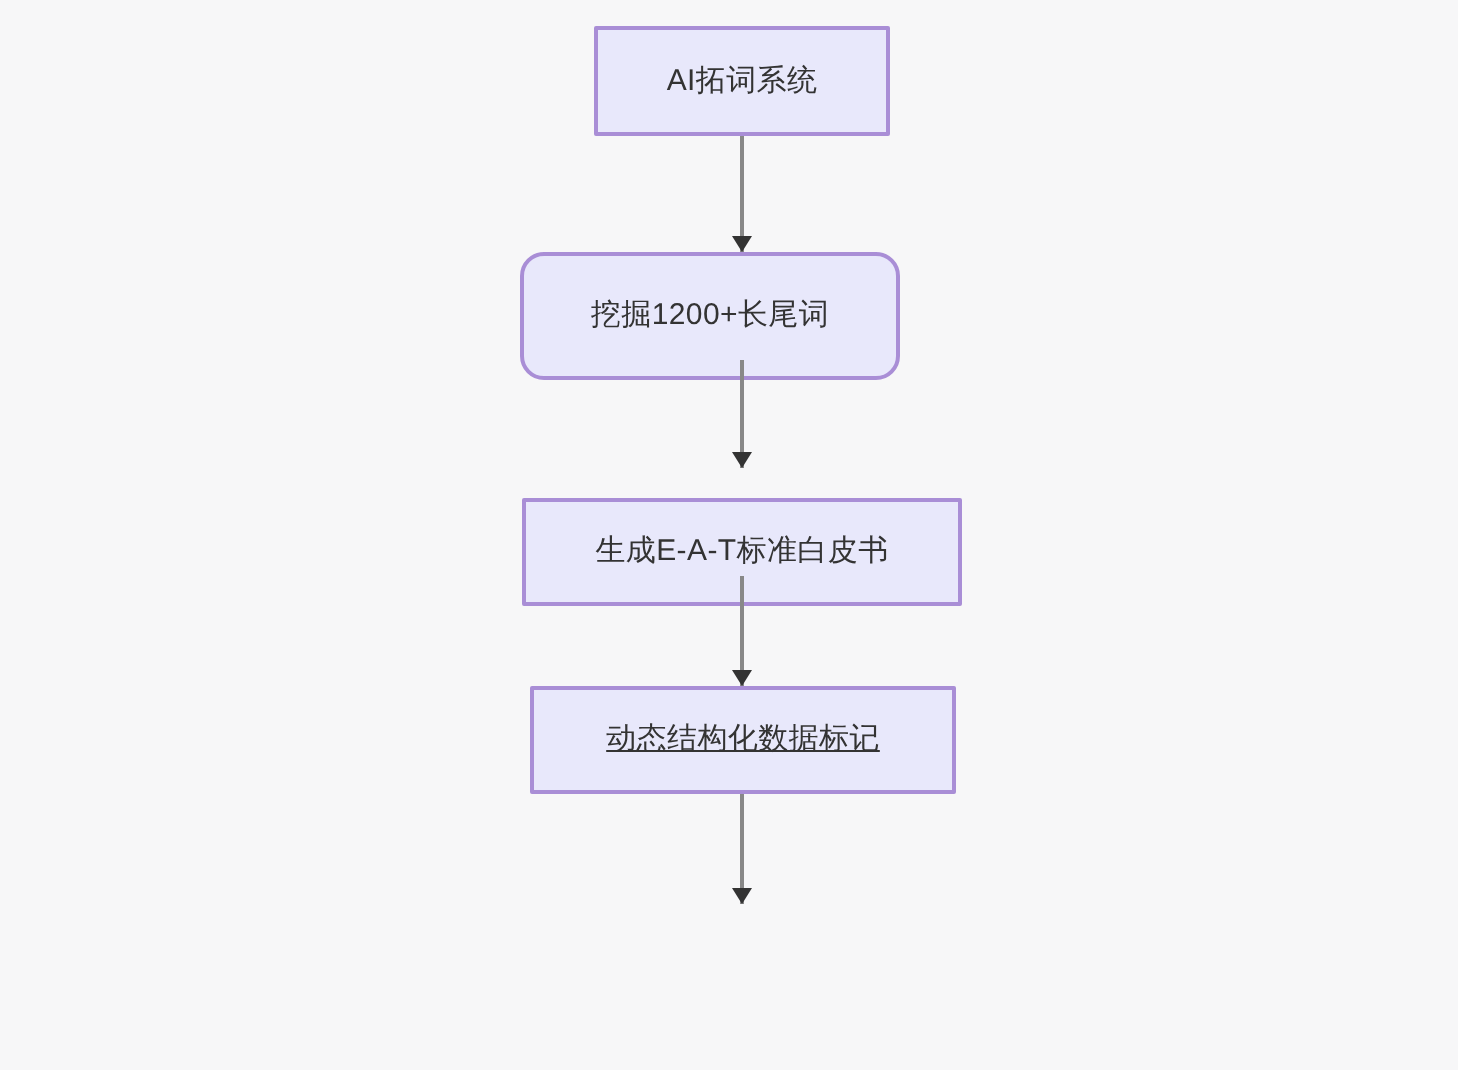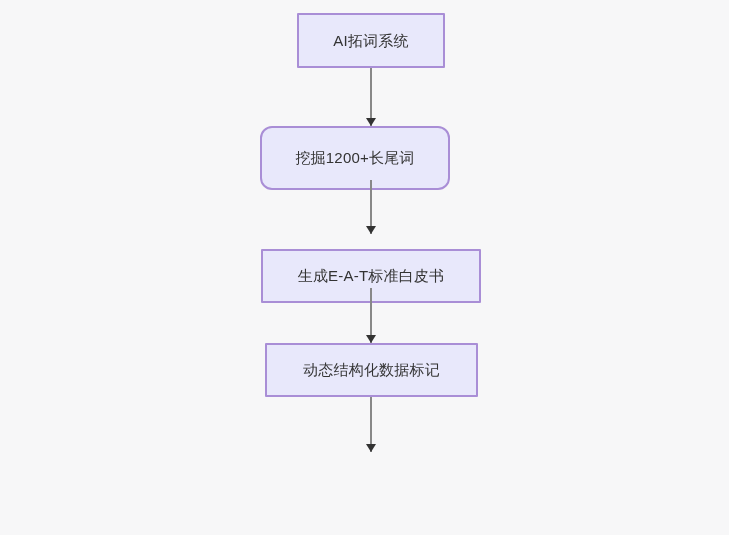--- a/index.html
+++ b/index.html
@@ -56,21 +56,21 @@
     height: 0;
     border-left: 5px solid transparent;
     border-right: 5px solid transparent;
     border-top: 8px solid #333333;
     left: -4px;
   }
   
   #node-0 { left: 297px; top: 13px;  width: 148px; height: 55px; }
   #node-1 { left: 260px; top: 126px; width: 190px; height: 64px; border-radius: 12px; }
   #node-2 { left: 261px; top: 234px; width: 220px; height: 54px; margin-top: 15px; }
-  #node-3 { left: 265px; top: 343px; width: 213px; height: 54px; }
+  #node-3 { left: 265px; top: 343px; width: 213px; height: 54px; text-decoration: underline; }
   #node-4 { left: 253px; top: 452px; width: 236px; height: 54px; }
   
   #edge-0 { left: 370px; top: 68px;  height: 58px; }
   #edge-1 { left: 370px; top: 180px; height: 54px; }
   #edge-2 { left: 370px; top: 288px; height: 55px; }
   #edge-3 { left: 370px; top: 397px; height: 55px; }
 </style>
 </head>
 <body>
 

